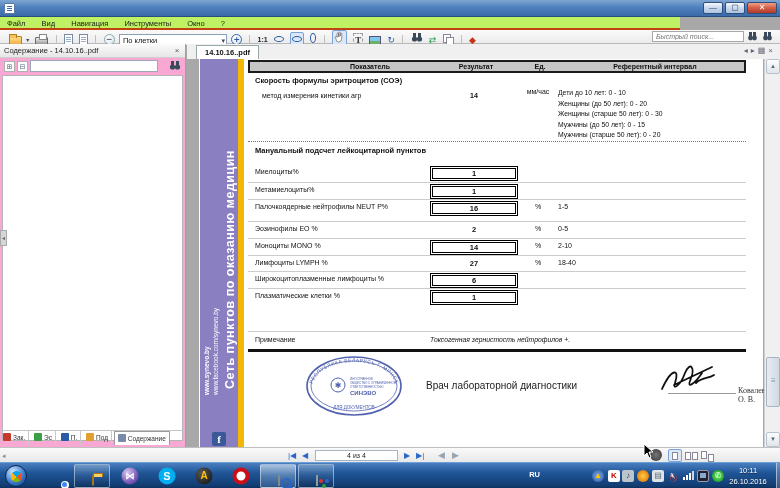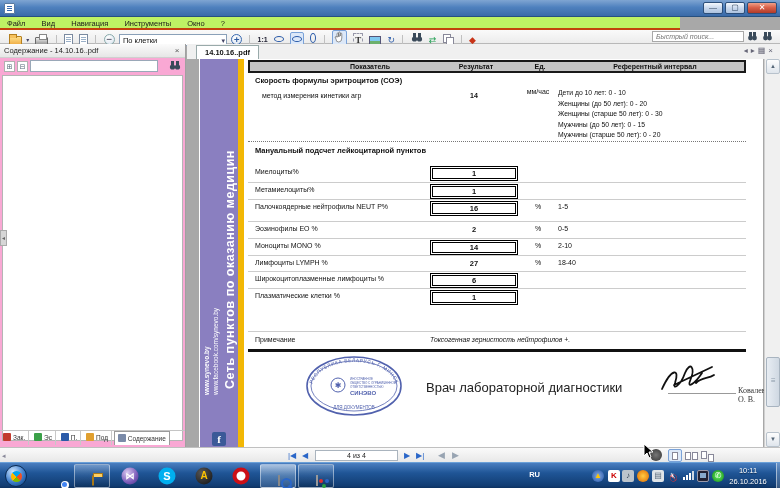--- a/index.html
+++ b/index.html
@@ -101,21 +101,21 @@
   .resplain{display:block;font-weight:bold;font-size:7.5px;line-height:13px}
   .c-unit{position:absolute;left:270px;top:3px;width:40px;text-align:center}
   .c-ref{position:absolute;left:310px;top:3px}
   #noterow{position:absolute;left:0;top:272px;width:498px;height:17px;border-top:1px solid #ccc}
   #noterow .nlab{position:absolute;left:7px;top:4px}
   #noterow .nval{position:absolute;left:182px;top:4px;font-style:italic;font-size:6.8px}
   #thick{position:absolute;left:0;top:290px;width:498px;height:3px;background:#111}
 
   
   #stamp{position:absolute;left:56px;top:295px;opacity:.9}
-  #doctor{position:absolute;left:178px;top:321px;font-size:13px;color:#222}
+  #doctor{position:absolute;left:178px;top:321px;font-size:10px;color:#222}
   #sig{position:absolute;left:408px;top:300px}
   #sigline{position:absolute;left:420px;top:334px;width:68px;border-top:1px solid #999}
   #signame{position:absolute;left:490px;top:327px;font-family:"Liberation Serif",serif;font-size:8px;color:#333}
 
   
   #vscroll{left:764px;top:59px;width:16px;height:388px;background:#f0f0f0;border-left:1px solid #d0d0d0}
   .sarrow{position:absolute;left:1px;width:14px;height:15px;background:linear-gradient(#fdfdfd,#dfe5ec);
     border:1px solid #b8c2cc;border-radius:2px;font-size:6px;color:#567;text-align:center;line-height:13px}
   #sthumb{position:absolute;left:1px;top:298px;width:14px;height:50px;background:linear-gradient(90deg,#e8edf3,#cfd8e2);
     border:1px solid #a8b4c0;border-radius:2px}

